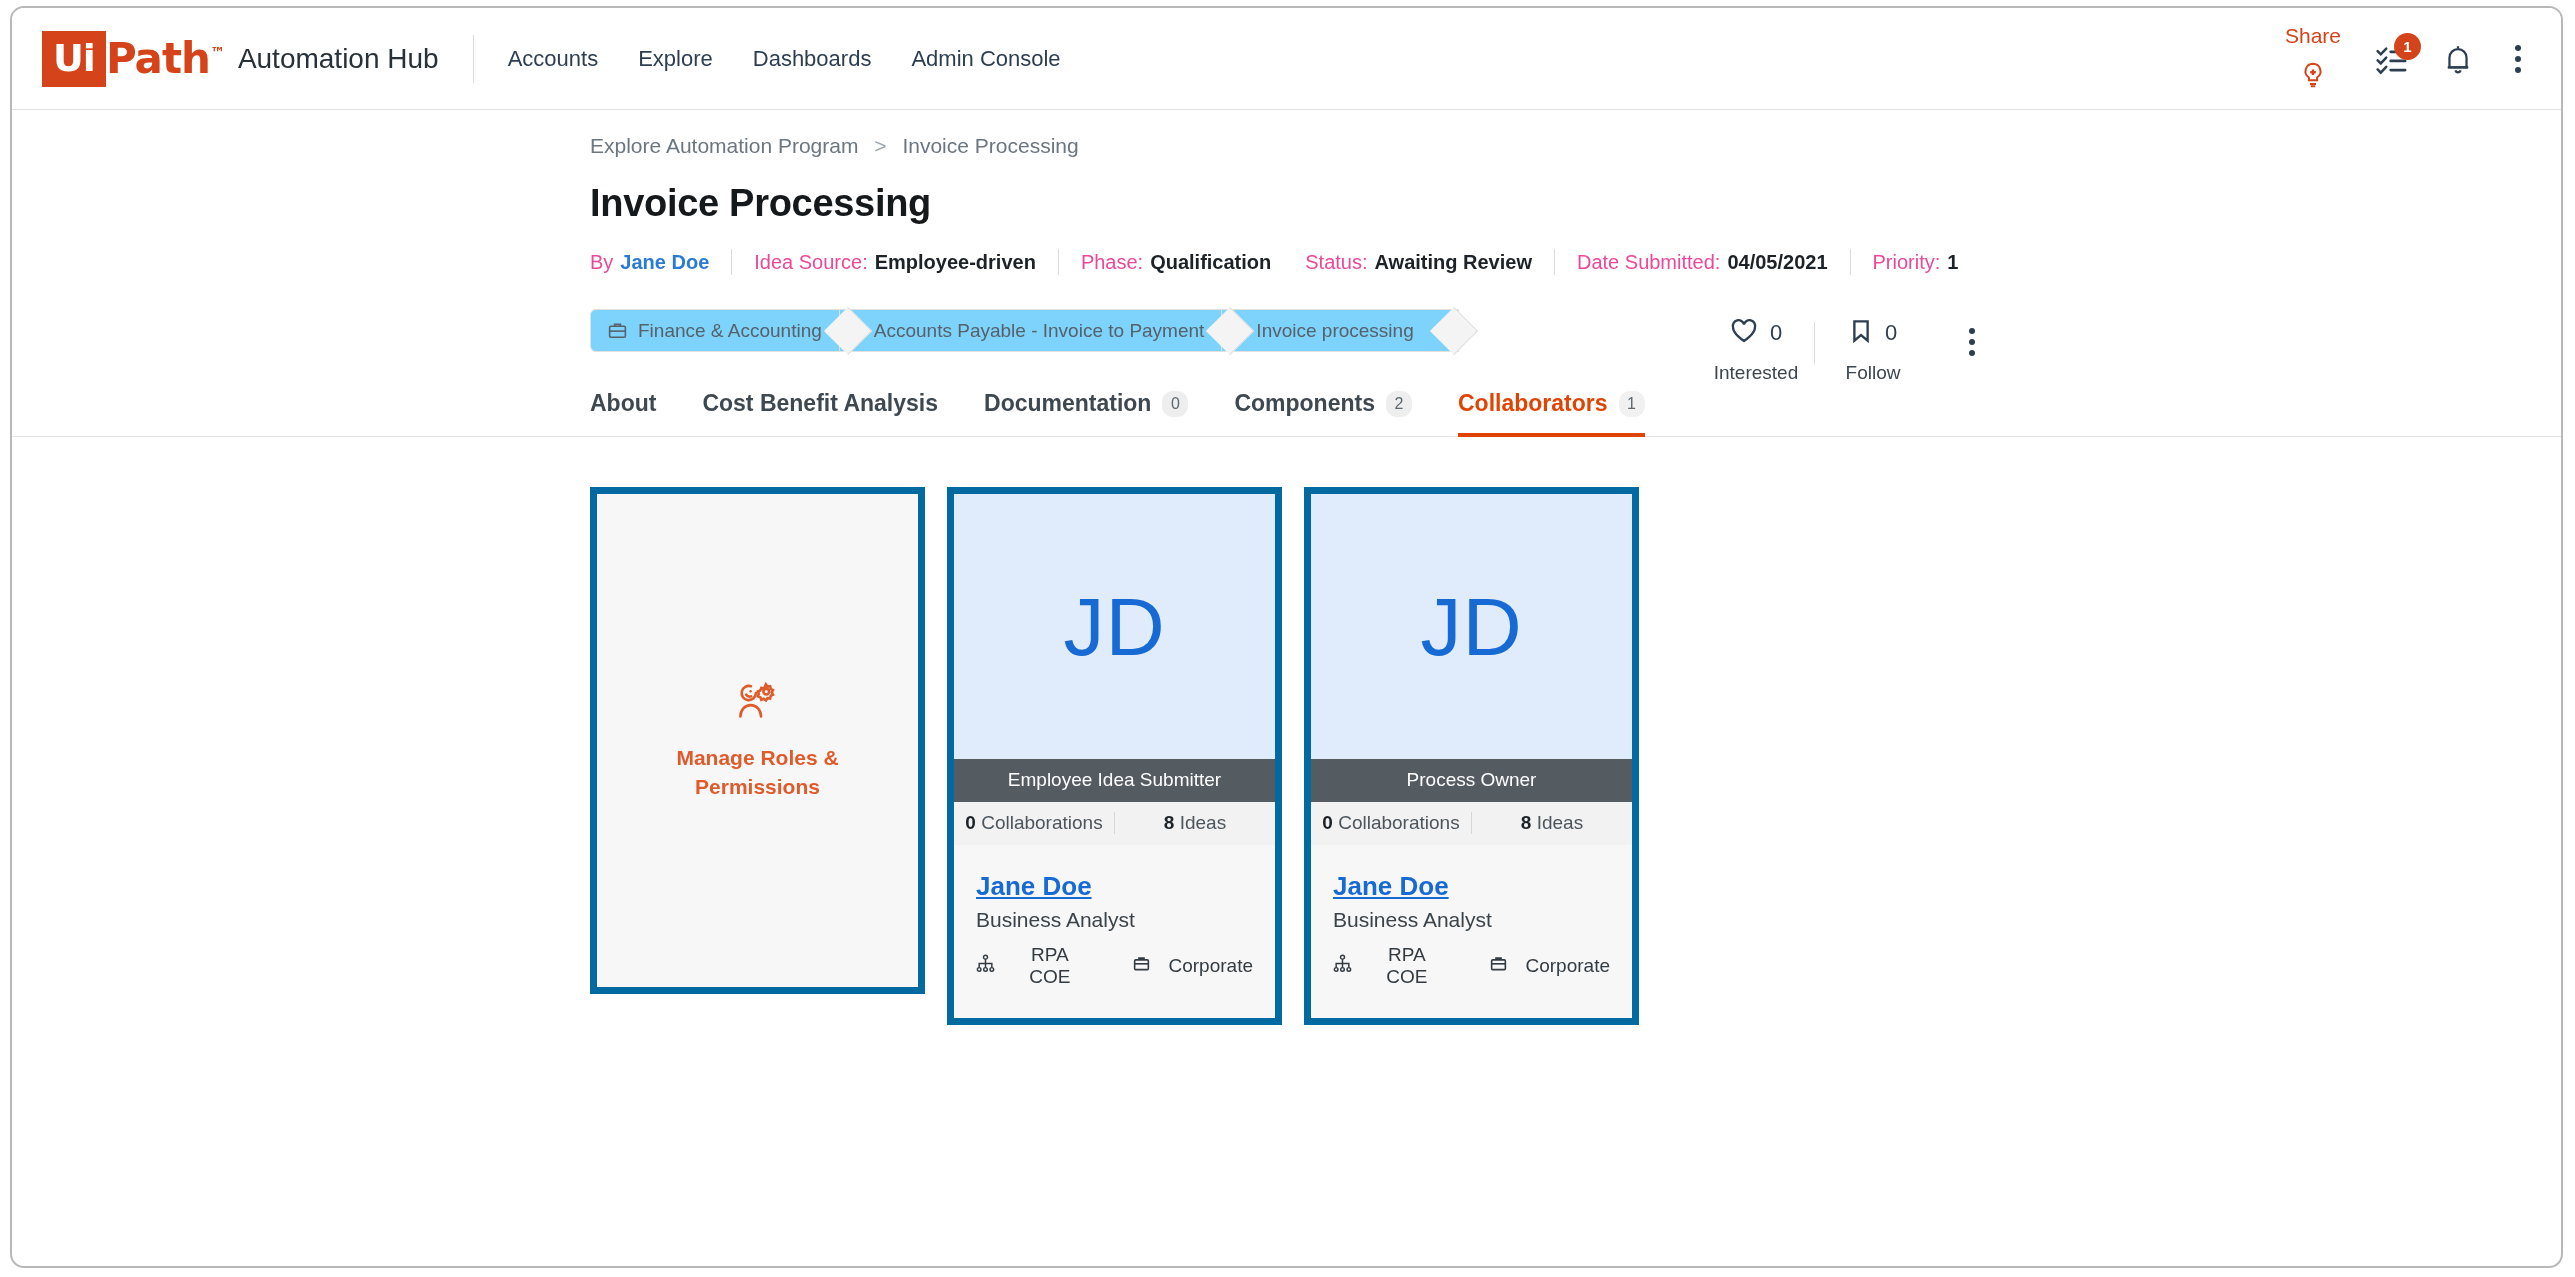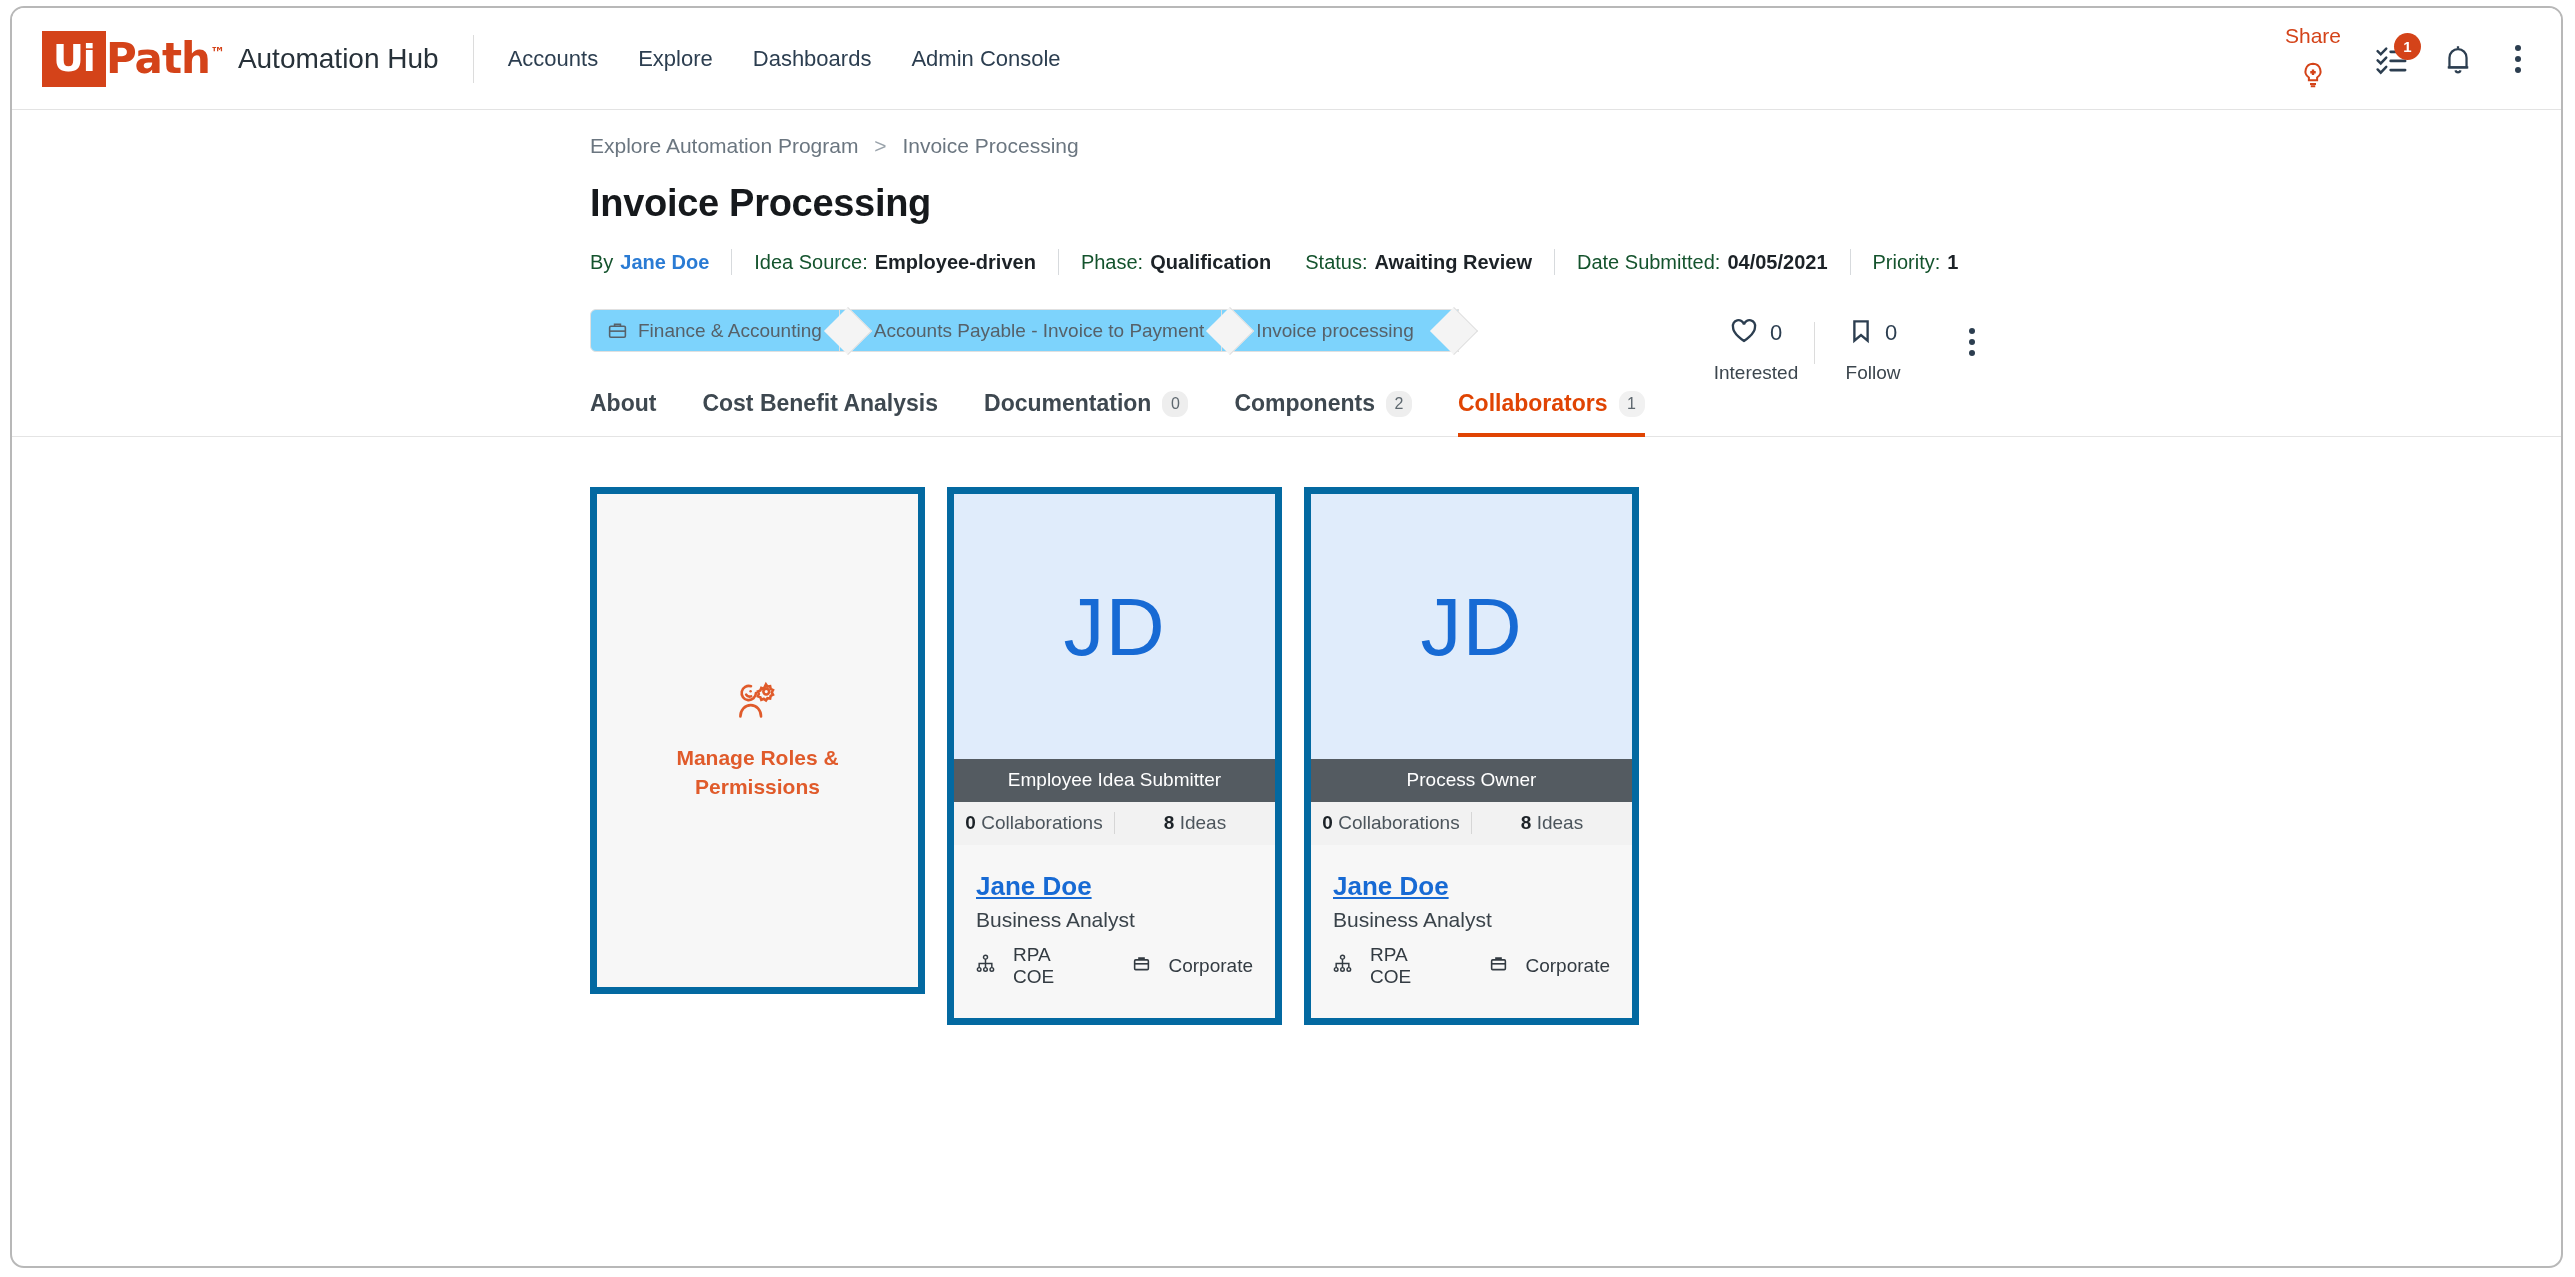--- a/index.html
+++ b/index.html
@@ -94,21 +94,21 @@
   .page-title {
     font-size: 38px; font-weight: 700; color: #16191c;
     margin-top: 24px; letter-spacing: -0.3px;
   }
 
   .meta-row {
     display: flex; align-items: center; margin-top: 24px;
     font-size: 20px; color: #4c555c; white-space: nowrap;
   }
   .meta-item { display: flex; align-items: baseline; gap: 7px; }
-  .meta-label { color: #14532d; }
+  .meta-label { color: #ec4899; }
   .meta-strong { color: #1c2227; font-weight: 700; }
   .meta-link { color: #2a7bd4; font-weight: 700; text-decoration: none; }
   .meta-div { width: 1px; height: 26px; background: #d7dadd; margin: 0 22px; }
   .meta-gap { width: 34px; }
 
   
   .engage {
     position: absolute; right: 578px; top: 208px;
     display: flex; align-items: flex-start; gap: 0;
   }
@@ -212,21 +212,21 @@
   }
   .stat { width: 50%; text-align: center; }
   .stat b { color: #1c2227; font-weight: 700; }
   .stats-div { width: 1px; height: 22px; background: #d6d6d6; }
   .card-body { background: #f7f7f7; padding: 26px 22px 30px 22px; }
   .person-name {
     color: #176ad4; font-size: 26px; font-weight: 700; cursor: pointer;
     display: inline-block;
   }
   .person-title { font-size: 21px; color: #3a434a; margin-top: 6px; }
-  .person-org { display: flex; align-items: center; gap: 18px; margin-top: 12px; font-size: 19px; color: #333b42; }
+  .person-org { display: flex; align-items: center; gap: 18px; margin-top: 12px; font-size: 19px; color: #333b42; text-align: center; }
   .org-sep { width: 10px; }
 </style>
 </head>
 <body>
 
 <div class="frame">
 
   <div class="topbar">
     <div class="brand">
       <span class="logo-mark">

